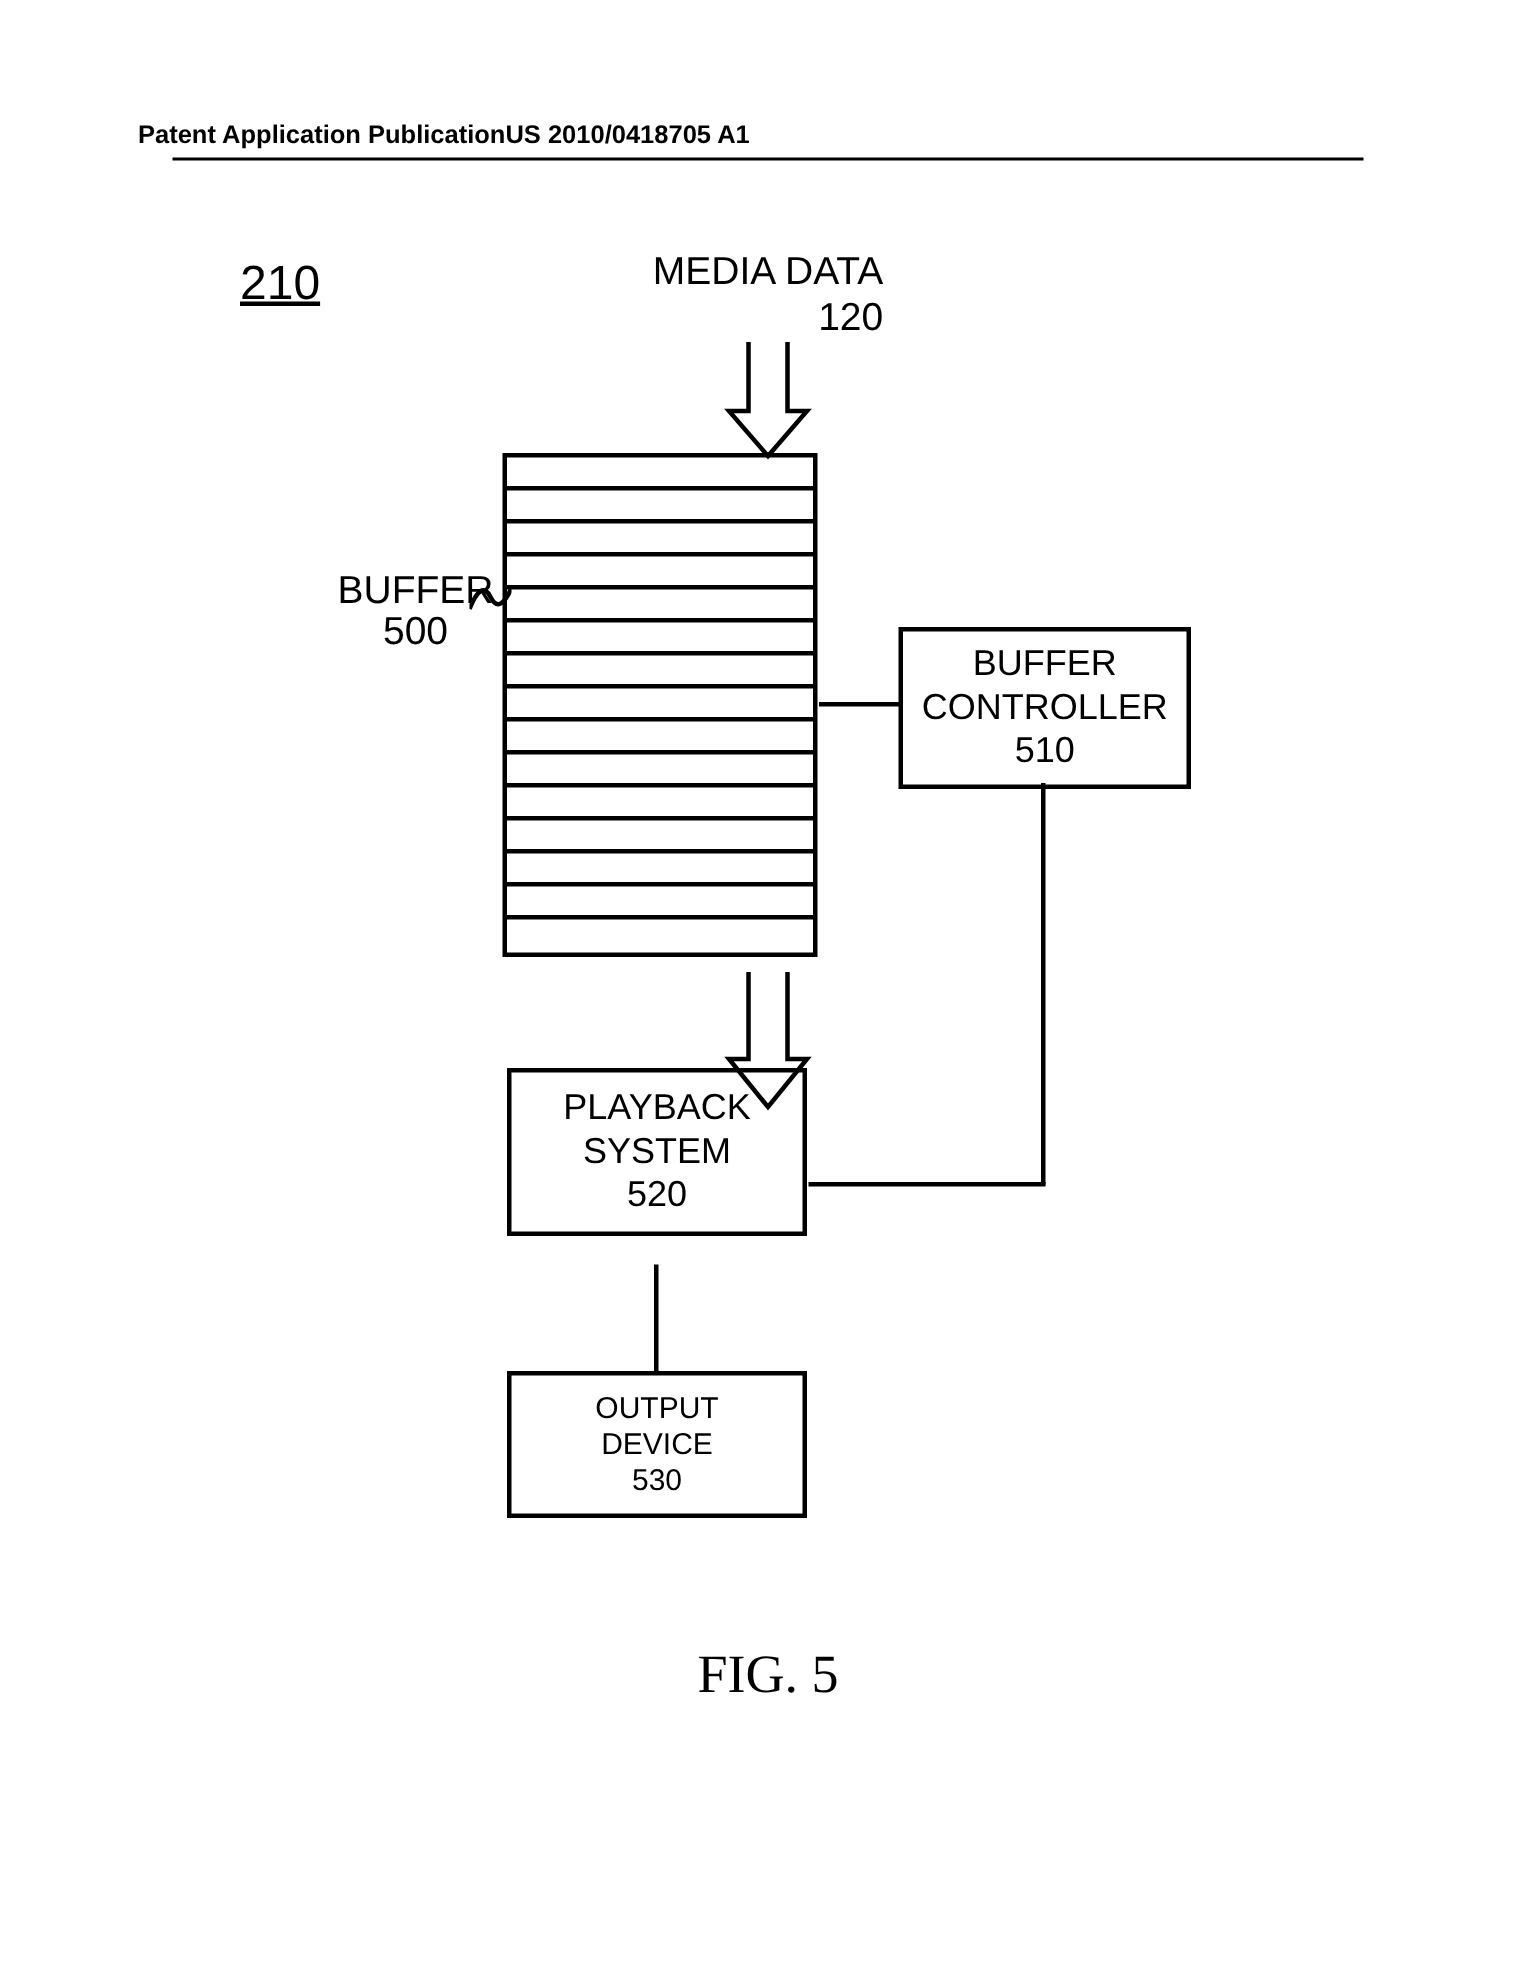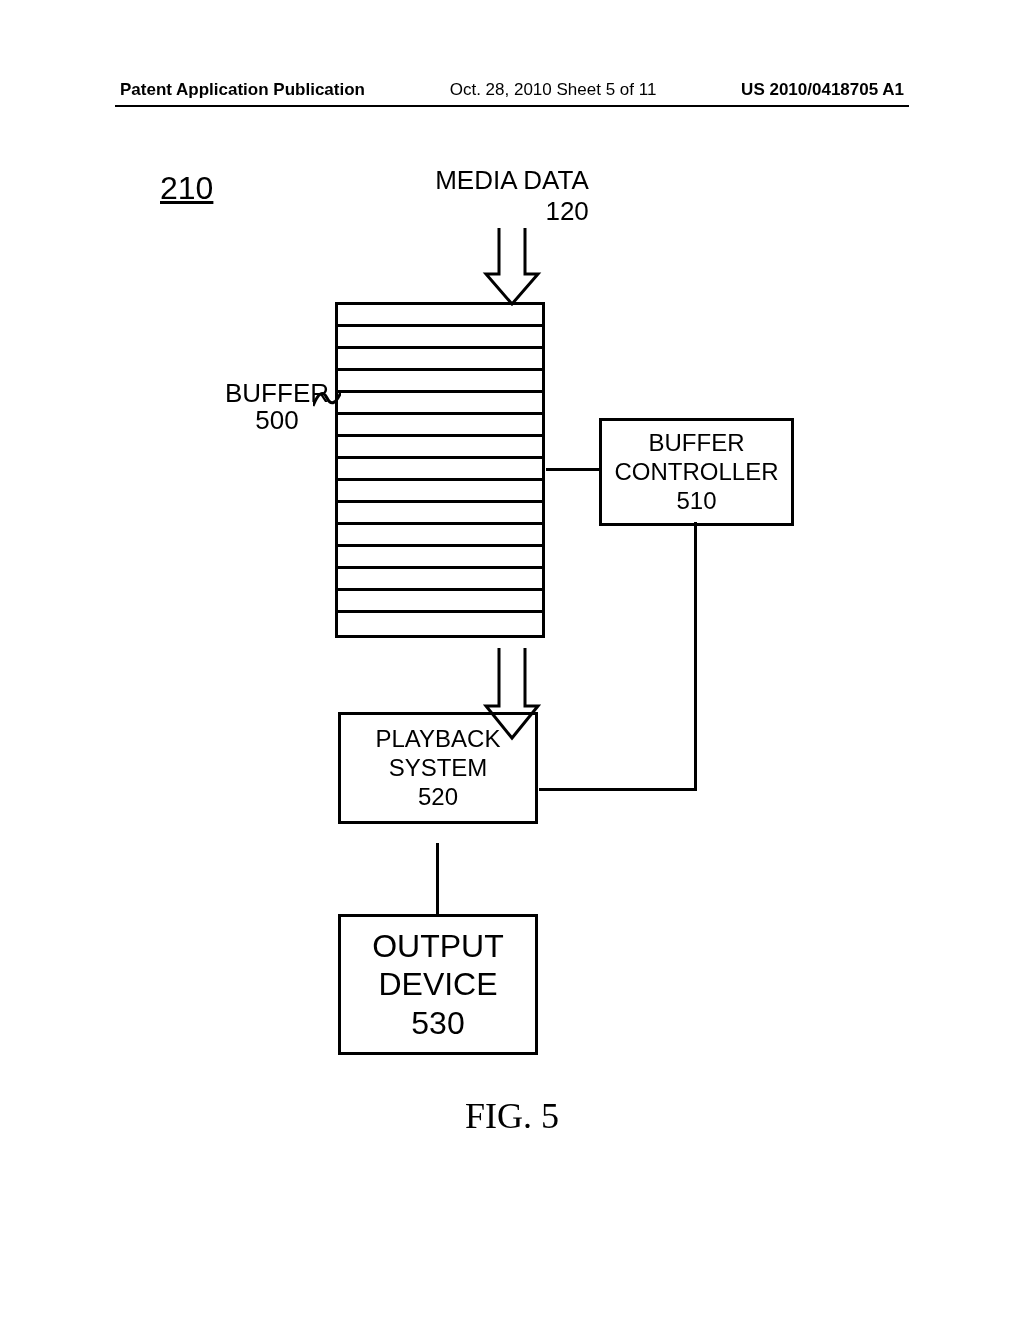--- a/index.html
+++ b/index.html
@@ -10,21 +10,21 @@
       background: white;
       font-family: Arial, Helvetica, sans-serif;
     }
     .header {
       position: absolute;
       top: 80px;
       left: 0;
       width: 100%;
       display: flex;
       font-size: 17px;
-      padding: 0 120px;
+      padding: 0 92px;
     }
     .header-left { font-weight: bold; }
     .header-center { flex: 1; text-align: center; }
     .header-right { font-weight: bold; }
     .header-line {
       position: absolute;
       top: 105px;
       left: 115px;
       right: 115px;
       height: 2px;
@@ -105,21 +105,21 @@
       padding: 10px 4px;
       line-height: 1.2;
     }
     .output-box {
       position: absolute;
       top: 914px;
       left: 338px;
       width: 200px;
       border: 3.5px solid black;
       text-align: center;
-      font-size: 32px;
+      font-size: 20px;
       padding: 10px 4px;
       line-height: 1.2;
     }
     .line-buffer-to-controller {
       position: absolute;
       top: 468px;
       left: 546px;
       width: 54px;
       height: 3px;
       background: black;
@@ -156,21 +156,20 @@
       font-size: 36px;
       font-weight: normal;
       font-family: "Times New Roman", serif;
     }
   </style>
 </head>
 <body>
 
 <div class="header">
   <span class="header-left">Patent Application Publication</span>
-  <span class="header-center">Oct. 28, 2010  Sheet 5 of 11</span>
   <span class="header-right">US 2010/0418705 A1</span>
 </div>
 <div class="header-line"></div>
 
 <div class="ref-210">210</div>
 
 <div class="media-data">
   <div>MEDIA DATA</div>
   <div>120</div>
 </div>

